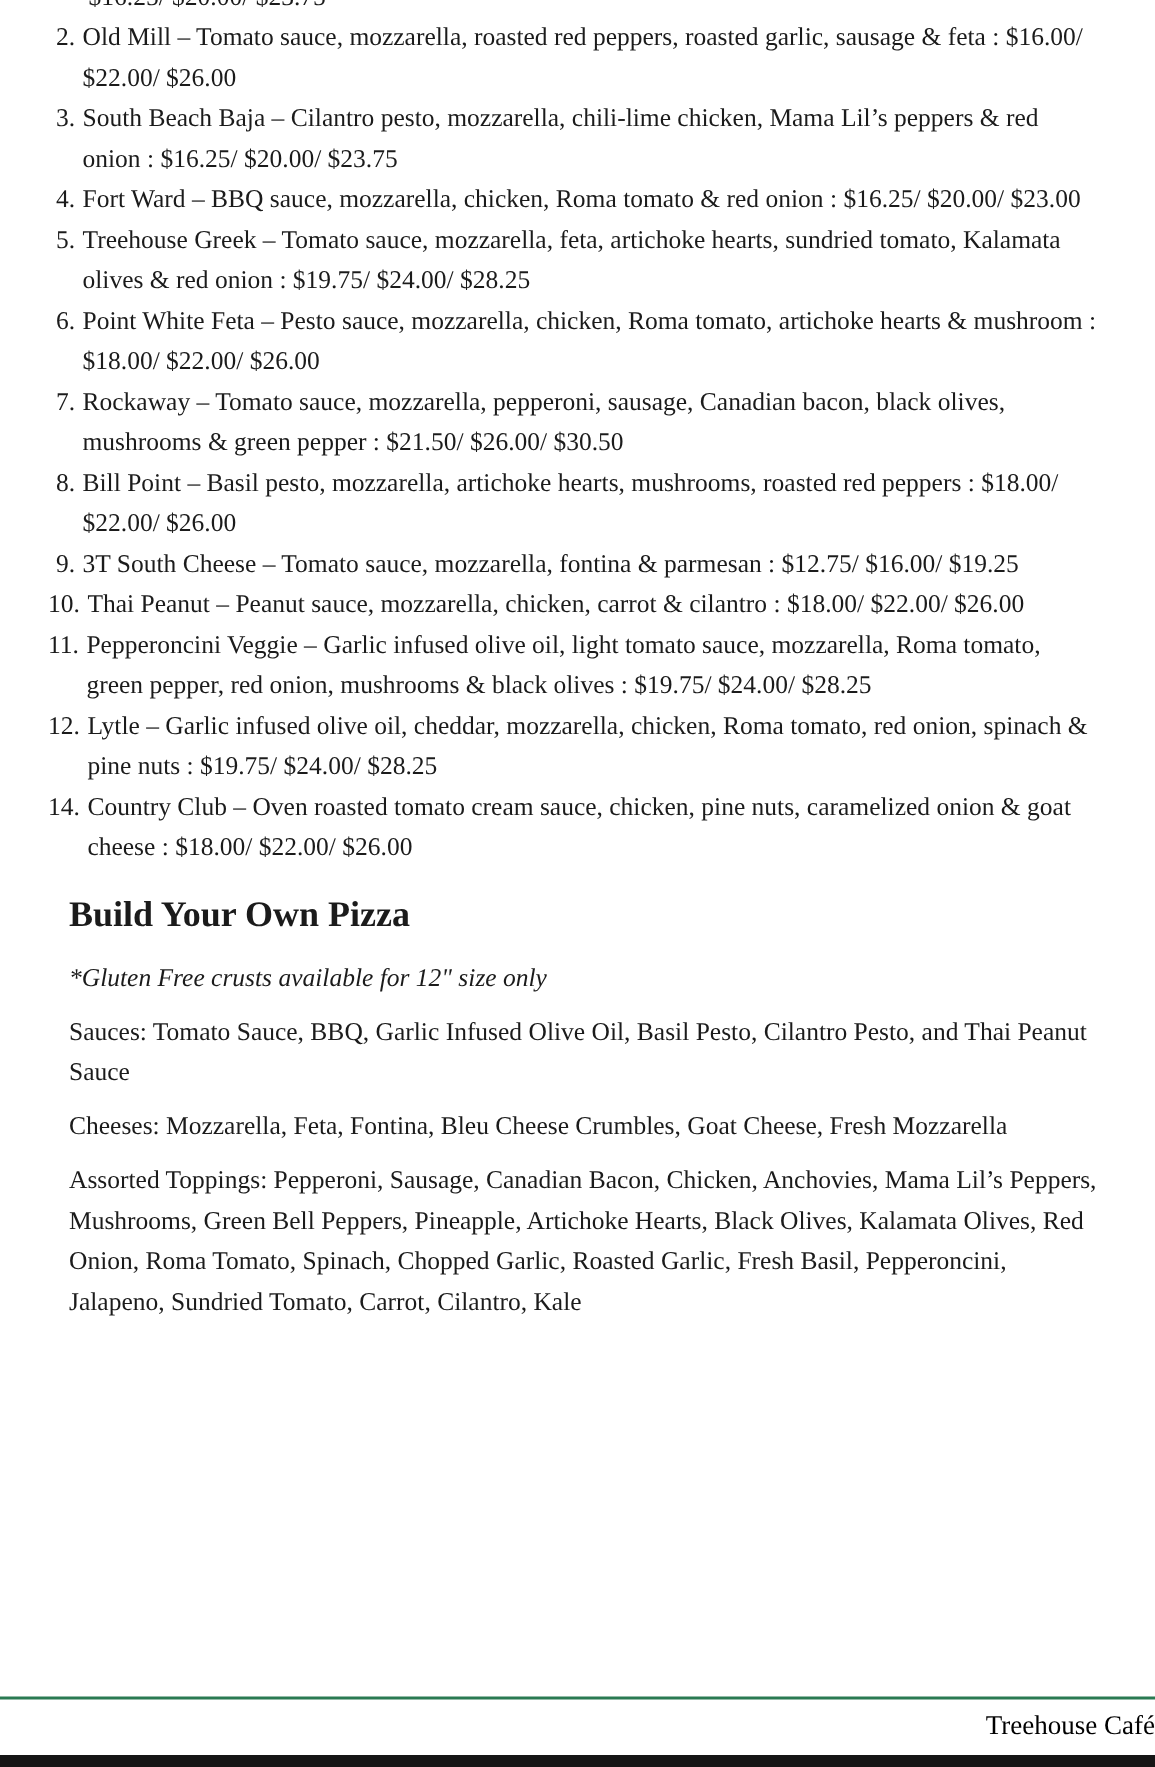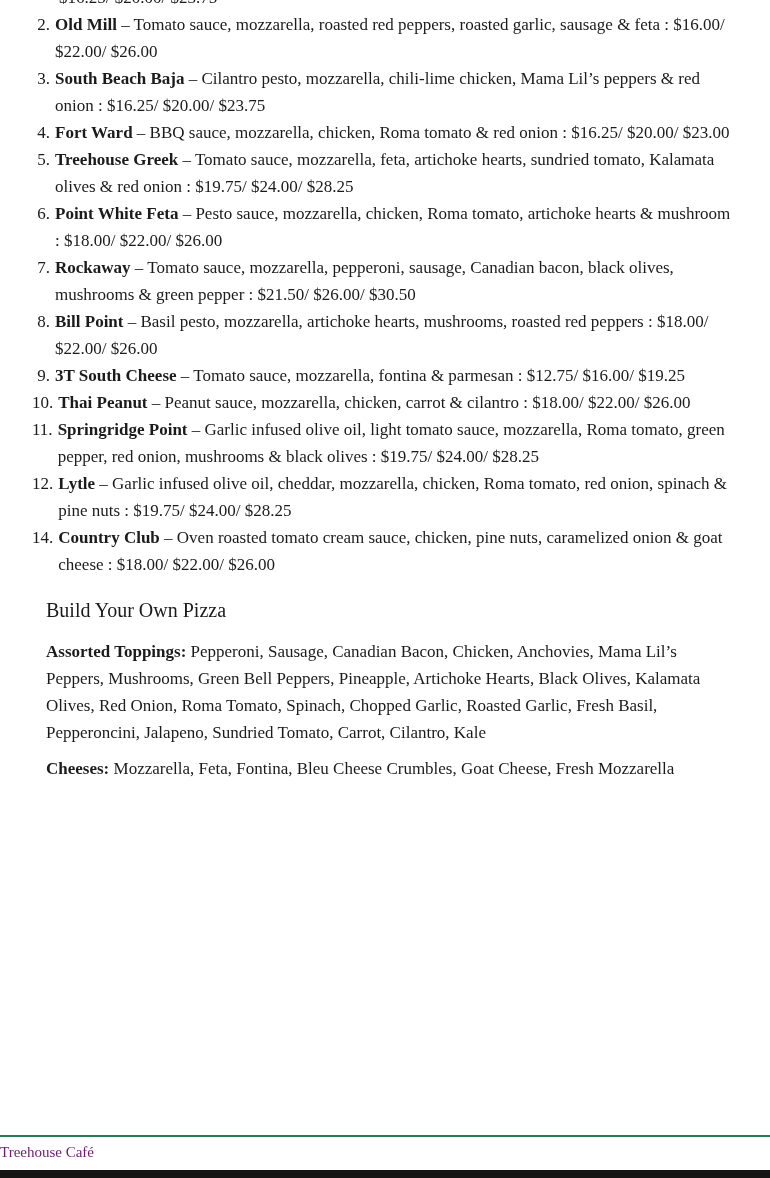--- a/index.html
+++ b/index.html
@@ -26,40 +26,40 @@
 
   .pizza-list { }
   .item { display: flex; }
   .item .num {
     flex: 0 0 23px;
     margin-left: -14px;
     padding-right: 5px;
     text-align: right;
   }
   .item .content { flex: 1; }
-  b { font-weight: bold; }
+  b { font-weight: normal; }
 
   h2.byo {
-    font-size: 20px;
-    font-weight: normal;
+    font-size: 24px;
+    font-weight: bold;
     margin: 16px 0 12px 0;
     line-height: 32px;
   }
   .sizes { }
   .size-line { }
   .gluten { font-style: italic; margin-top: 9px; }
   .para { margin-top: 9px; }
 
   footer.site-footer {
     border-top: 2px solid #2a7a52;
     margin-top: 18px;
     padding: 7px 0 9px 0;
-    text-align: left;
-    font-size: 15px;
-    color: #701a75;
+    text-align: right;
+    font-size: 18px;
+    color: #000000;
     background: #ffffff;
   }
   .bottom-bar {
     height: 8px;
     width: 100%;
     background: #151515;
   }
 </style>
 </head>
 <body>
@@ -111,21 +111,21 @@
     <span class="content"><b>3T South Cheese</b><span> – Tomato sauce, mozzarella, fontina &amp; parmesan : $12.75/ $16.00/ $19.25</span></span>
   </div>
 
   <div class="item">
     <span class="num">10.</span>
     <span class="content"><b>Thai Peanut</b><span> – Peanut sauce, mozzarella, chicken, carrot &amp; cilantro : $18.00/ $22.00/ $26.00</span></span>
   </div>
 
   <div class="item">
     <span class="num">11.</span>
-    <span class="content"><b>Springridge Point</b><span> – Garlic infused olive oil, light tomato sauce, mozzarella, Roma tomato, green pepper, red onion, mushrooms &amp; black olives : $19.75/ $24.00/ $28.25</span></span>
+    <span class="content"><b>Pepperoncini Veggie</b><span> – Garlic infused olive oil, light tomato sauce, mozzarella, Roma tomato, green pepper, red onion, mushrooms &amp; black olives : $19.75/ $24.00/ $28.25</span></span>
   </div>
 
   <div class="item">
     <span class="num">12.</span>
     <span class="content"><b>Lytle</b><span> – Garlic infused olive oil, cheddar, mozzarella, chicken, Roma tomato, red onion, spinach &amp; pine nuts : $19.75/ $24.00/ $28.25</span></span>
   </div>
 
 
   <div class="item">
     <span class="num">14.</span>
@@ -133,26 +133,28 @@
   </div>
 </div>
 
   <h2 class="byo">Build Your Own Pizza</h2>
 
   <div class="sizes">
 
 
 </div>
 
+  <p class="gluten">*Gluten Free crusts available for 12" size only</p>
 
   <div class="sections">
+  <p class="para"><b>Sauces:</b><span> Tomato Sauce, BBQ, Garlic Infused Olive Oil, Basil Pesto, Cilantro Pesto, and Thai Peanut Sauce</span></p>
+
+  <p class="para"><b>Cheeses:</b><span> Mozzarella, Feta, Fontina, Bleu Cheese Crumbles, Goat Cheese, Fresh Mozzarella</span></p>
 
   <p class="para"><b>Assorted Toppings:</b><span> Pepperoni, Sausage, Canadian Bacon, Chicken, Anchovies, Mama Lil’s Peppers, Mushrooms, Green Bell Peppers, Pineapple, Artichoke Hearts, Black Olives, Kalamata Olives, Red Onion, Roma Tomato, Spinach, Chopped Garlic, Roasted Garlic, Fresh Basil, Pepperoncini, Jalapeno, Sundried Tomato, Carrot, Cilantro, Kale</span></p>
-
-  <p class="para"><b>Cheeses:</b><span> Mozzarella, Feta, Fontina, Bleu Cheese Crumbles, Goat Cheese, Fresh Mozzarella</span></p>
 </div>
 
 </div>
 
 <footer class="site-footer" style="border-top-color: rgb(42, 122, 82);">
   <span>Treehouse Café</span>
 </footer>
 
 <div class="bottom-bar"></div>
 

